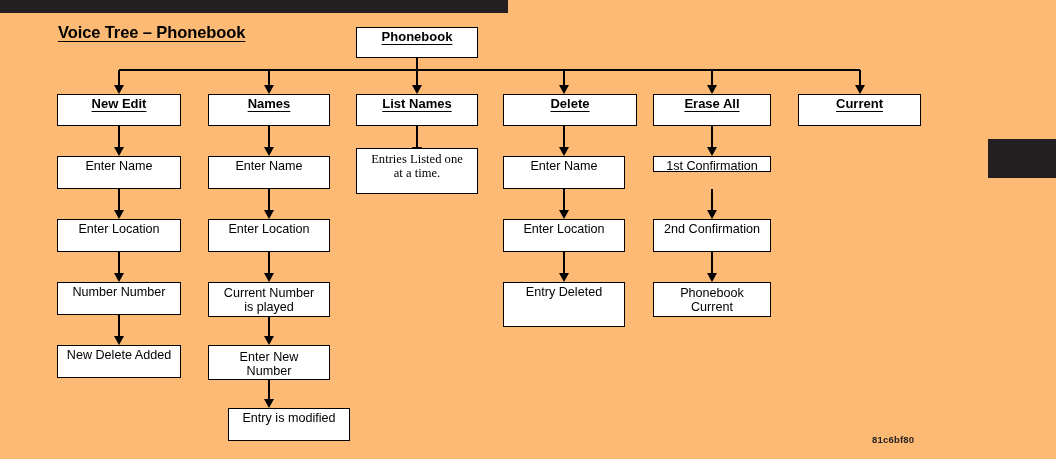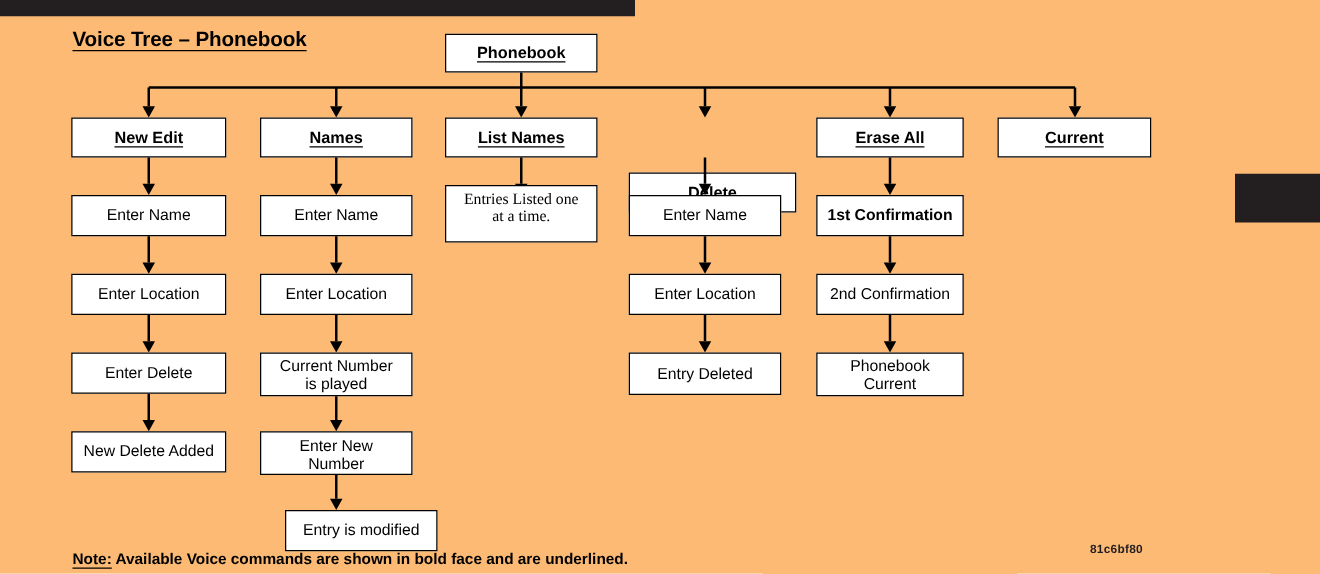--- a/index.html
+++ b/index.html
@@ -51,21 +51,21 @@
     white-space: nowrap;
   }
 
   
   .node {
     position: absolute;
     box-sizing: border-box;
     border: 1.6px solid #000;
     background: #fff;
     display: flex;
-    align-items: center;
+    align-items: flex-start;
     justify-content: center;
     text-align: center;
     color: #000;
     font-size: 12.6px;
     line-height: 1.12;
     padding: 2px 3px;
   }
   .node.cmd {
     font-weight: bold;
     font-size: 13px;
@@ -147,21 +147,21 @@
         <span class="label">Enter Name</span>
       </div>
       <div class="vline" style="left: 118px; top: 189px; height: 21px;"></div>
       <div class="arrow" style="left: 114px; top: 210px;"></div>
       <div class="node" style="left: 57px; top: 219px; width: 124px; height: 33px;">
         <span class="label">Enter Location</span>
       </div>
       <div class="vline" style="left: 118px; top: 252px; height: 21px;"></div>
       <div class="arrow" style="left: 114px; top: 273px;"></div>
       <div class="node" style="left: 57px; top: 282px; width: 124px; height: 33px;">
-        <span class="label">Enter Delete</span>
+        <span class="label">Number Number</span>
       </div>
       <div class="vline" style="left: 118px; top: 315px; height: 21px;"></div>
       <div class="arrow" style="left: 114px; top: 336px;"></div>
       <div class="node" style="left: 57px; top: 345px; width: 124px; height: 33px;">
         <span class="label">New Delete Added</span>
       </div>
       <div class="vline" style="left: 268px; top: 70px; height: 15px;"></div>
       <div class="arrow" style="left: 264px; top: 85px;"></div>
       <div class="node cmd" style="left: 208px; top: 94px; width: 122px; height: 32px;">
         <span class="label">Names</span>
@@ -199,65 +199,62 @@
         <span class="label">List Names</span>
       </div>
       <div class="vline" style="left: 416px; top: 126px; height: 21px;"></div>
       <div class="arrow" style="left: 412px; top: 147px;"></div>
       <div class="node" style="left: 356px; top: 148px; width: 122px; height: 46px; display: block; padding-top: 2.5px; font-family: Liberation Serif, serif;">
         <span class="label">Entries Listed one</span>
         <span class="label">at a time.</span>
       </div>
       <div class="vline" style="left: 563px; top: 70px; height: 15px;"></div>
       <div class="arrow" style="left: 559px; top: 85px;"></div>
-      <div class="node cmd" style="left: 503px; top: 94px; width: 134px; height: 32px; margin-top: 44px;">
+      <div class="node cmd" style="left: 503px; top: 94px; width: 134px; height: 32px;">
         <span class="label">Delete</span>
       </div>
       <div class="vline" style="left: 563px; top: 126px; height: 21px;"></div>
       <div class="arrow" style="left: 559px; top: 147px;"></div>
       <div class="node" style="left: 503px; top: 156px; width: 122px; height: 33px;">
         <span class="label">Enter Name</span>
       </div>
       <div class="vline" style="left: 563px; top: 189px; height: 21px;"></div>
       <div class="arrow" style="left: 559px; top: 210px;"></div>
       <div class="node" style="left: 503px; top: 219px; width: 122px; height: 33px;">
         <span class="label">Enter Location</span>
       </div>
       <div class="vline" style="left: 563px; top: 252px; height: 21px;"></div>
       <div class="arrow" style="left: 559px; top: 273px;"></div>
-      <div class="node" style="left: 503px; top: 282px; width: 122px; height: 34px;">
+      <div class="node" style="left: 503px; top: 282px; width: 122px; height: 45px;">
         <span class="label">Entry Deleted</span>
       </div>
       <div class="vline" style="left: 711px; top: 70px; height: 15px;"></div>
       <div class="arrow" style="left: 707px; top: 85px;"></div>
       <div class="node cmd" style="left: 653px; top: 94px; width: 118px; height: 32px;">
         <span class="label">Erase All</span>
       </div>
       <div class="vline" style="left: 711px; top: 126px; height: 21px;"></div>
       <div class="arrow" style="left: 707px; top: 147px;"></div>
-      <div class="node" style="left: 653px; top: 156px; width: 118px; height: 33px; font-weight: bold;">
+      <div class="node" style="left: 653px; top: 156px; width: 118px; height: 16px;">
         <span class="label">1st Confirmation</span>
       </div>
       <div class="vline" style="left: 711px; top: 189px; height: 21px;"></div>
       <div class="arrow" style="left: 707px; top: 210px;"></div>
       <div class="node" style="left: 653px; top: 219px; width: 118px; height: 33px;">
         <span class="label">2nd Confirmation</span>
       </div>
       <div class="vline" style="left: 711px; top: 252px; height: 21px;"></div>
       <div class="arrow" style="left: 707px; top: 273px;"></div>
       <div class="node" style="left: 653px; top: 282px; width: 118px; height: 35px; display: block; padding-top: 2.5px;">
         <span class="label">Phonebook</span>
         <span class="label">Current</span>
       </div>
       <div class="vline" style="left: 858.5px; top: 70px; height: 15px;"></div>
       <div class="arrow" style="left: 854.5px; top: 85px;"></div>
       <div class="node cmd" style="left: 798px; top: 94px; width: 123px; height: 32px;">
         <span class="label">Current</span>
       </div>
     </div>
 
-  <div class="note">
-    <span class="note-lead">Note:</span><span> Available Voice commands are shown in bold face and are underlined.</span>
-  </div>
 
   <div class="doc-code">81c6bf80</div>
 
 </div>
 
 </body></html>

